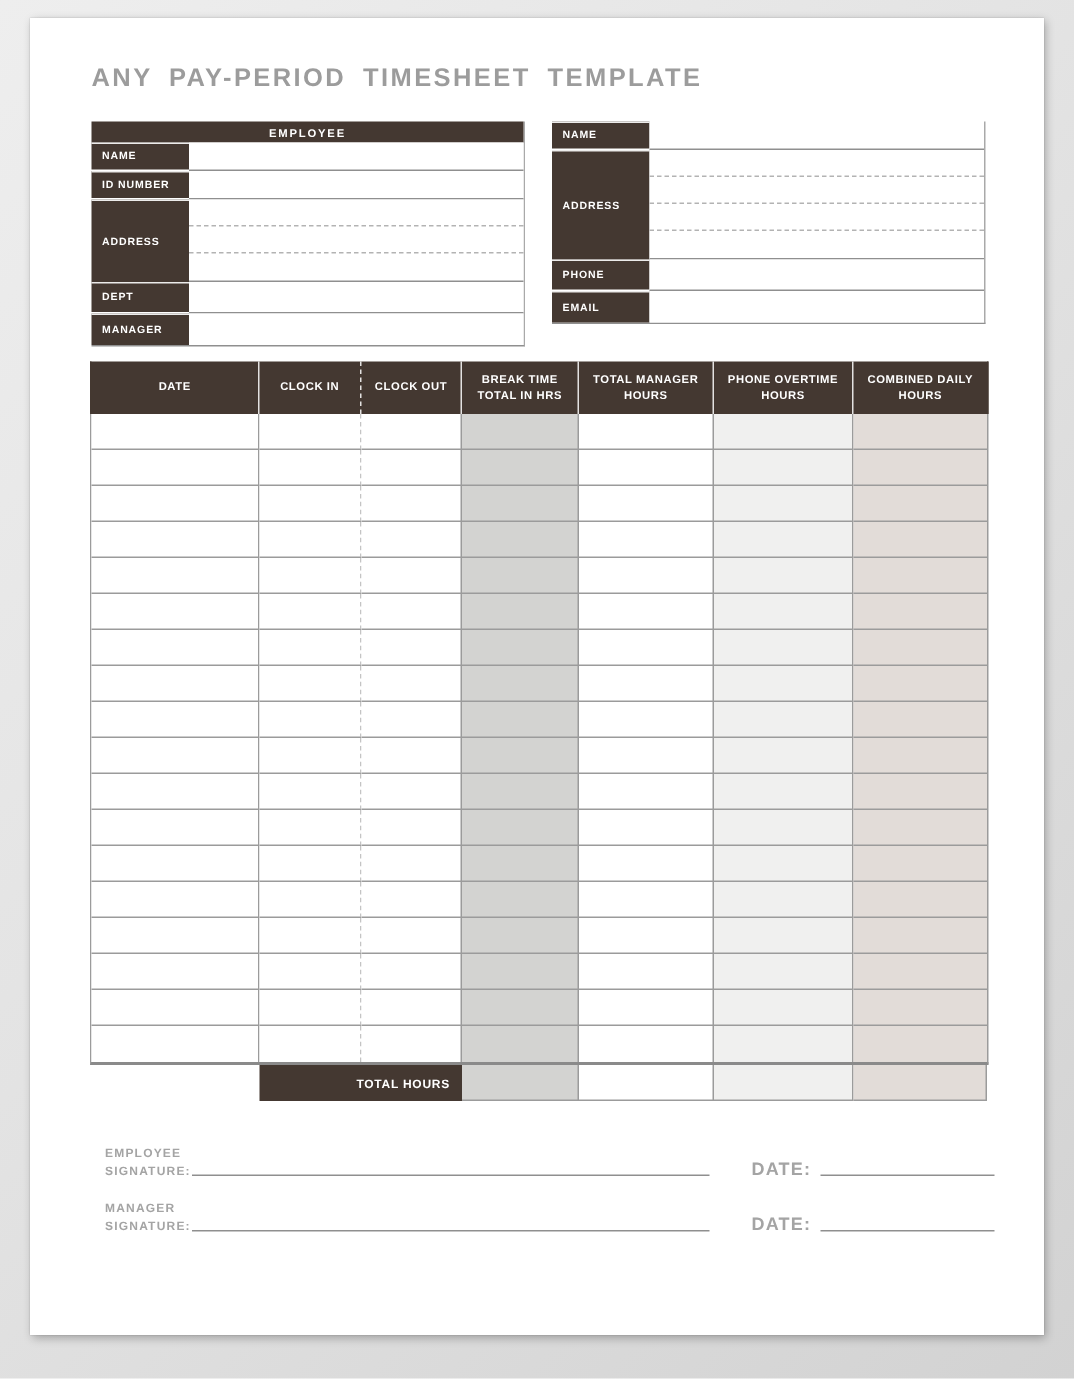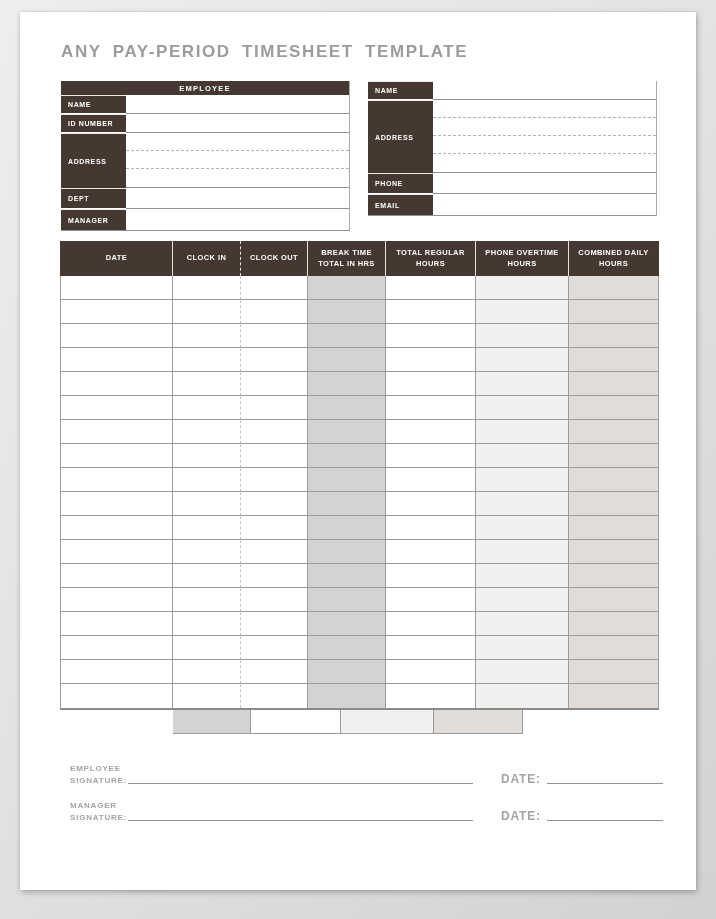--- a/index.html
+++ b/index.html
@@ -158,21 +158,21 @@
       <div class="ib-value h21"></div>
     </div>
   </div>
 
   <div class="ts">
     <div class="ts-header">
       <div class="hc w1">DATE</div>
       <div class="hc w2">CLOCK IN</div>
       <div class="hc w3">CLOCK OUT</div>
       <div class="hc w4">BREAK TIME TOTAL IN HRS</div>
-      <div class="hc w5">TOTAL REGULAR HOURS</div>
+      <div class="hc w5">TOTAL MANAGER HOURS</div>
       <div class="hc w6">PHONE OVERTIME HOURS</div>
       <div class="hc w7">COMBINED DAILY HOURS</div>
     </div>
 
     <div class="ts-body">
         <div class="cell c1"></div>
         <div class="cell c2"></div>
         <div class="cell c3"></div>
         <div class="cell c4"></div>
         <div class="cell c5"></div>
@@ -294,20 +294,21 @@
         <div class="cell c2 lastrow"></div>
         <div class="cell c3 lastrow"></div>
         <div class="cell c4 lastrow"></div>
         <div class="cell c5 lastrow"></div>
         <div class="cell c6 lastrow"></div>
         <div class="cell c7 lastrow"></div>
       </div>
 
     <div class="ts-total">
       <div class="tt-spacer"></div>
+      <div class="tt-label">TOTAL HOURS</div>
       <div class="tt-cell break"></div>
       <div class="tt-cell regular"></div>
       <div class="tt-cell overtime"></div>
       <div class="tt-cell combined"></div>
     </div>
   </div>
 
   <div class="sig-row employee">
     <div class="sig-label">
       <span>EMPLOYEE</span><br>

